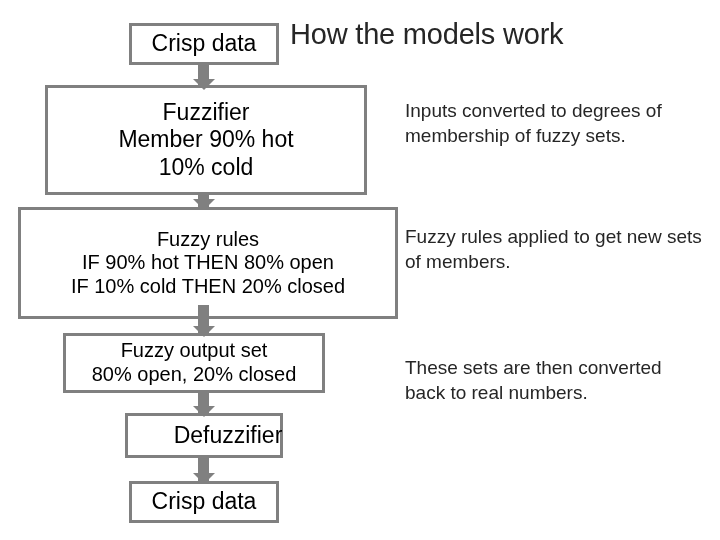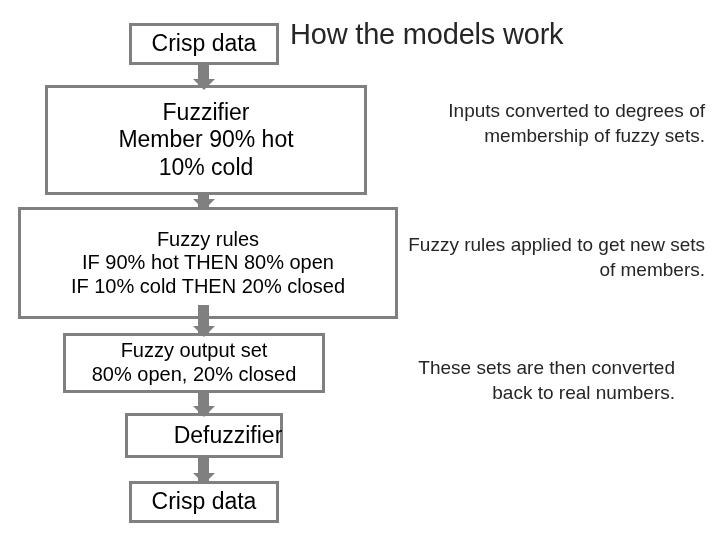--- a/index.html
+++ b/index.html
@@ -123,24 +123,23 @@
   #arrow-4 { left: 193px; top: 406px; }
   #conn-5 { left: 198px; top: 456px; height: 26px; }
   #arrow-5 { left: 193px; top: 473px; }
 
   
   .note {
     position: absolute;
     color: #262626;
     font-size: 19px;
     line-height: 1.32;
-    text-align: right;
   }
   #note-1 { left: 405px; top: 98px; width: 300px; }
-  #note-2 { left: 405px; top: 232px; width: 300px; }
+  #note-2 { left: 405px; top: 224px; width: 300px; }
   #note-3 { left: 405px; top: 355px; width: 270px; }
 </style>
 </head>
 <body>
 
 <div class="slide">
 
   <div id="title">How the models work</div>
 
   <div class="box" id="box-crisp-in">

